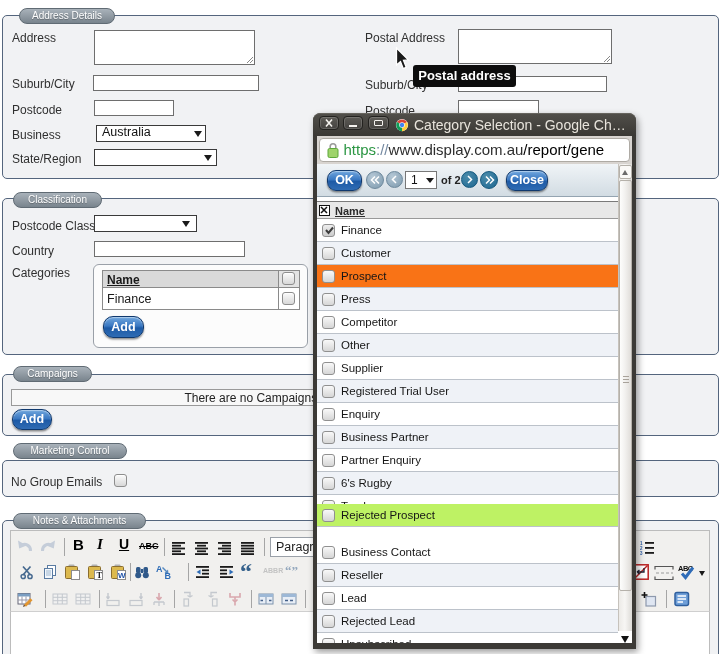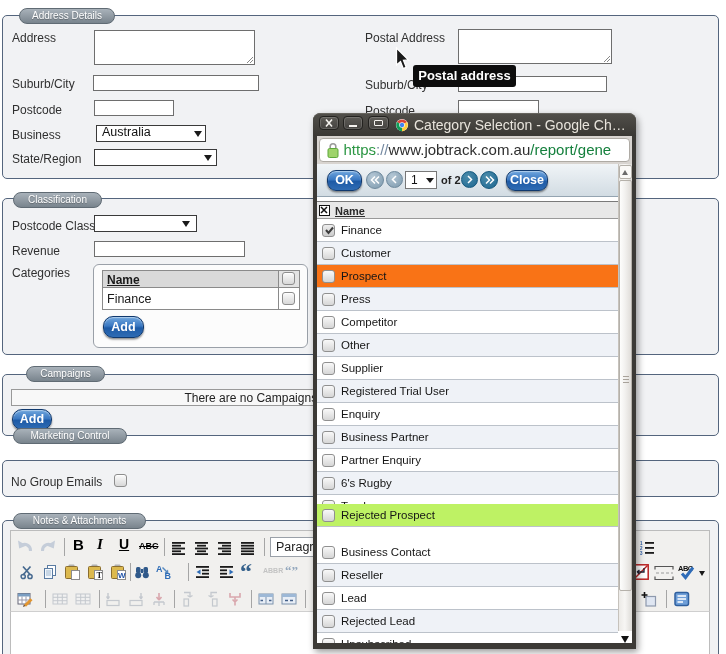--- a/index.html
+++ b/index.html
@@ -52,43 +52,43 @@
 <div class="lbl" style="left:365px; top:78px;">Suburb/City</div>
 <div class="inp" style="left:458px; top:76px; width:149px; height:16px;"></div>
 <div class="lbl" style="left:365px; top:104px;">Postcode</div>
 <div class="inp" style="left:458px; top:100px; width:81px; height:16px;"></div>
 
 <div class="fs" style="top:198px; height:157px;"></div>
 <div class="pill" style="left:13px; top:192px; width:89px; height:16px; line-height:14px;">Classification</div>
 <div class="lbl" style="left:12px; top:219px;">Postcode Class</div>
 <div class="sel" style="left:94px; top:215px; width:103px; height:17px;"></div>
 <div class="tri" style="left:182px; top:221px;"></div>
-<div class="lbl" style="left:12px; top:244px;">Revenue</div>
+<div class="lbl" style="left:12px; top:244px;">Country</div>
 <div class="inp" style="left:94px; top:241px; width:151px; height:16px;"></div>
 <div class="lbl" style="left:12px; top:266px;">Categories</div>
 <div class="panel" style="left:93px; top:264px; width:215px; height:84px;"></div>
 <div class="cell" style="left:102px; top:270px; width:177px; height:18px; background:#d9d9d9;">
       <span style="position:absolute; left:4px; top:2px; font-size:12px; font-weight:bold; text-decoration:underline; color:#1a1a1a;">Name</span>
     </div>
 <div class="cell" style="left:278px; top:270px; width:22px; height:18px; background:#e3e3e3;"></div>
 <div class="cb" style="left:282px; top:272px;"></div>
 <div class="cell" style="left:102px; top:287px; width:177px; height:23px; background:#fff;">
       <span style="position:absolute; left:4px; top:4px; font-size:12.5px; color:#1a1a1a;">Finance</span>
     </div>
 <div class="cell" style="left:278px; top:287px; width:22px; height:23px; background:#fff;"></div>
 <div class="cb" style="left:282px; top:292px;"></div>
 <div class="btn" style="left:103px; top:316px; width:41px; height:22px; line-height:20px;">Add</div>
 
 <div class="fs" style="top:374px; height:62px;"></div>
-<div class="pill" style="left:13px; top:366px; width:79px; height:16px; line-height:14px;margin-left:13px;">Campaigns</div>
+<div class="pill" style="left:13px; top:366px; width:79px; height:16px; line-height:14px;">Campaigns</div>
 <div class="abs" style="left:11px; top:389px; width:536px; height:17px; background:#f8f8f8; border:1px solid #999; font-size:12px; color:#222; text-align:center; line-height:16px;">There are no Campaigns to display.</div>
 <div class="btn" style="left:12px; top:409px; width:40px; height:21px; line-height:19px;">Add</div>
 
 <div class="fs" style="top:460px; height:37px;"></div>
-<div class="pill" style="left:13px; top:428px; width:114px; height:16px; line-height:14px;">Marketing Control</div>
+<div class="pill" style="left:13px; top:443px; width:114px; height:16px; line-height:14px;">Marketing Control</div>
 <div class="lbl" style="left:11px; top:475px;">No Group Emails</div>
 <div class="cb" style="left:114px; top:474px;"></div>
 
 <div class="fs" style="top:520px; height:140px;"></div>
 <div class="pill" style="left:13px; top:513px; width:133px; height:16px; line-height:14px;">Notes &amp; Attachments</div>
 <div class="abs" id="edtoolbar" style="left:10px; top:530px; width:700px; height:82px; background:#f1f0ee; border:1px solid #bcbcbc; border-bottom:1px solid #cfcfcf;"></div>
 <div class="abs" style="left:10px; top:612px; width:700px; height:48px; background:#fff; border-left:1px solid #bcbcbc; border-right:1px solid #bcbcbc;"></div>
 
 <div class="abs" style="left:0; top:0; width:726px; height:654px; z-index:1;">
 
@@ -330,21 +330,21 @@
     <circle cx="24" cy="24" r="7.5" fill="#4285f4"></circle>
   </svg>
   <div class="abs" style="left:101px; top:3.5px; width:218px; height:18px; overflow:hidden; font-size:14px; color:#e8e4dc; white-space:nowrap;">Category Selection - Google Ch…</div>
 
   <div class="abs" style="left:4px; top:23px; width:315px; height:28px; background:#d8d4d0;"></div>
   <div class="abs" style="left:5.5px; top:24.5px; width:311px; height:24px; background:#fff; border:1px solid #aeaaa4; border-radius:4px; overflow:hidden;">
     <svg class="abs" style="left:7px; top:3px;" width="12" height="17" viewBox="0 0 12 17">
       <path d="M3.2 7 L3.2 4.5 A2.8 2.8 0 0 1 8.8 4.5 L8.8 7" fill="none" stroke="#9a9a9a" stroke-width="1.6"></path>
       <rect x="1" y="6.5" width="10" height="9" rx="1.5" fill="#9ed36a" stroke="#5da73a" stroke-width="1"></rect>
     </svg>
-    <div class="abs" style="left:24px; top:2.5px; font-size:15px; white-space:nowrap;"><span style="color:#2b9643;">https</span><span style="color:#7388a0;">://</span><span style="color:#2e2e2e;">www.jobtrack.com.au</span><span style="color:#15803d;margin-top:12px;">/report/gene</span></div>
+    <div class="abs" style="left:24px; top:2.5px; font-size:15px; white-space:nowrap;"><span style="color:#2b9643;">https</span><span style="color:#7388a0;">://</span><span style="color:#2e2e2e;">www.display.com.au</span><span style="color:#000000;margin-top:12px;">/report/gene</span></div>
   </div>
 
   <div class="abs" id="cnt" style="left:4px; top:51px; width:315px; height:479px; background:#fff; overflow:hidden;">
 
     <div class="abs" style="left:0; top:0; width:301px; height:33px; background:linear-gradient(#f0f4f7,#d2dce3); border-bottom:1px solid #94a4b1;"></div>
     <div class="btn" style="left:10px; top:6px; width:35px; height:21px; line-height:19px; border-radius:9px;">OK</div>
     <div class="circ" style="left:49px; top:7px; width:18px; height:18px; background:radial-gradient(circle at 35% 30%, #b5c8d6, #7c99ad); border:1px solid #6d889c;"><svg width="16" height="16">
             <path d="M8 4.5 L4.5 8 L8 11.5 M12 4.5 L8.5 8 L12 11.5" stroke="#fff" stroke-width="1.5" fill="none"></path>
           </svg></div>
     <div class="circ" style="left:69px; top:7px; width:17px; height:17px; background:radial-gradient(circle at 35% 30%, #b5c8d6, #7c99ad); border:1px solid #6d889c;"><svg width="15" height="15">

